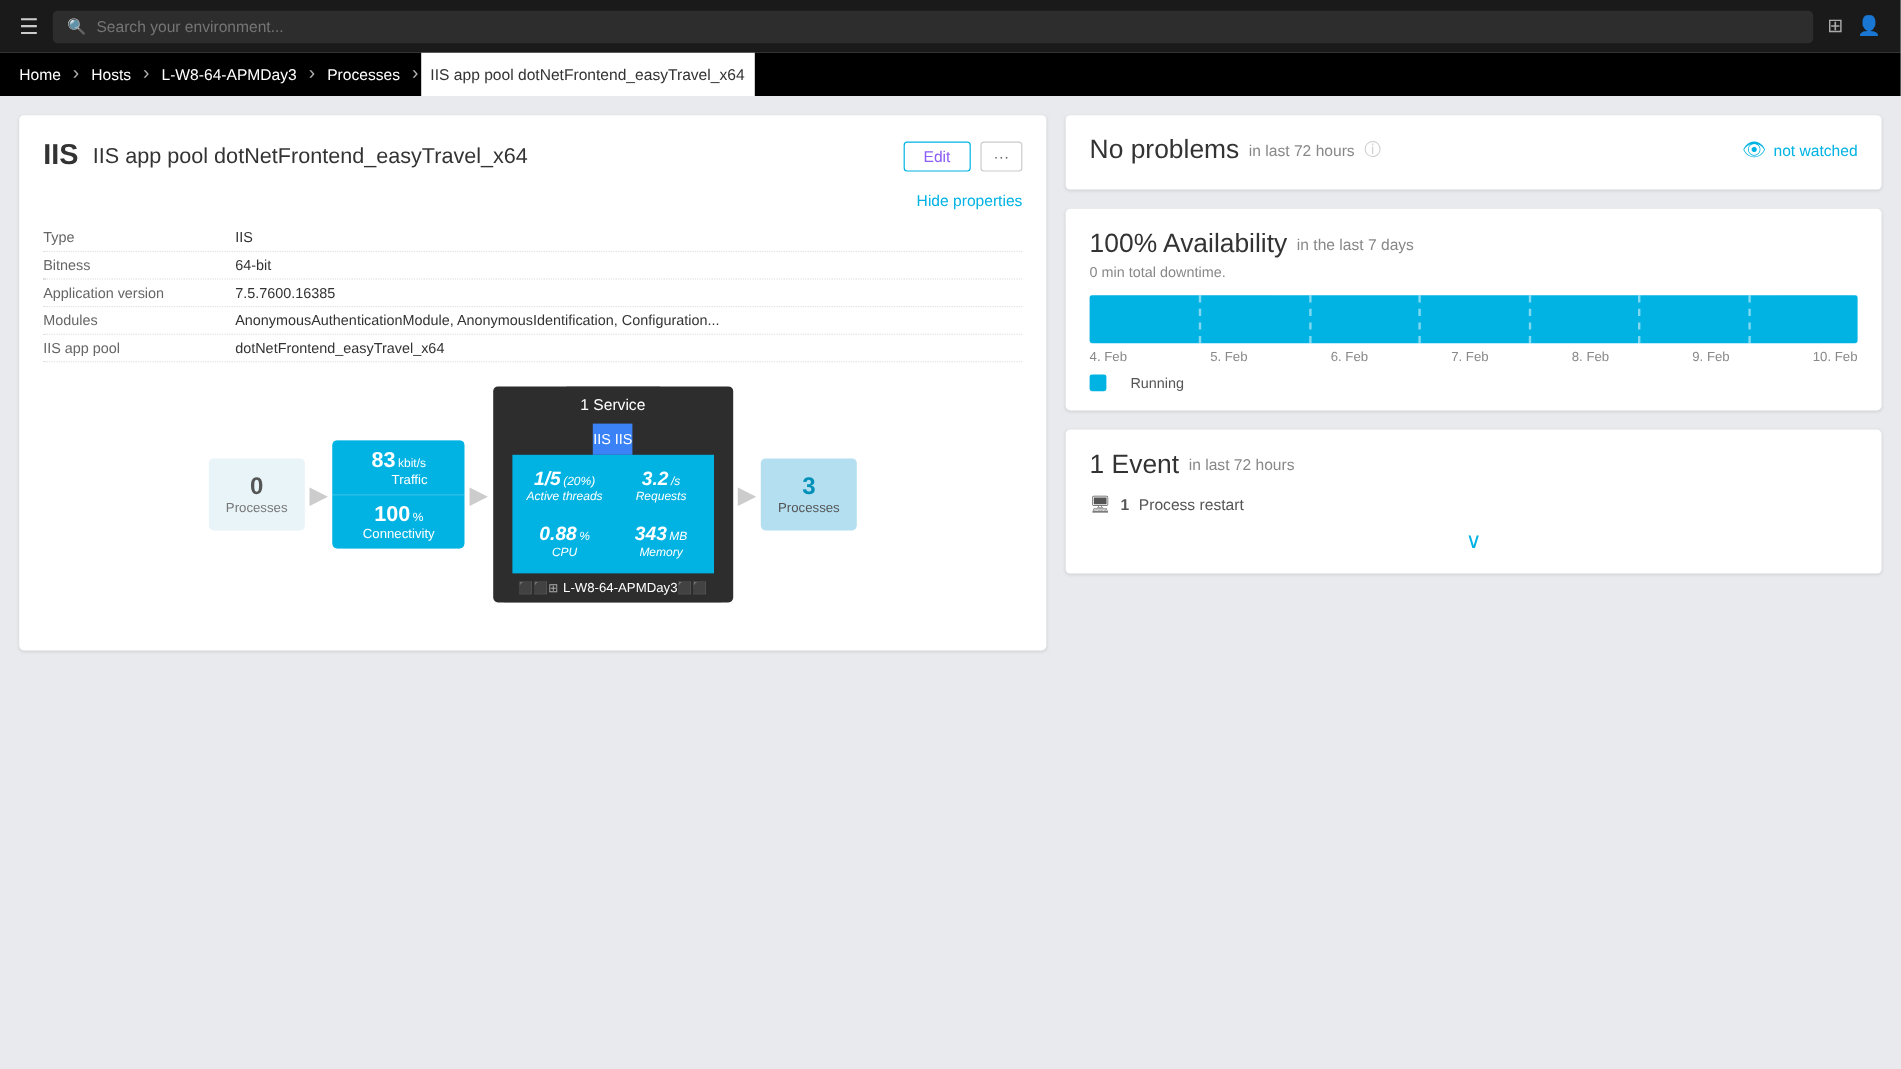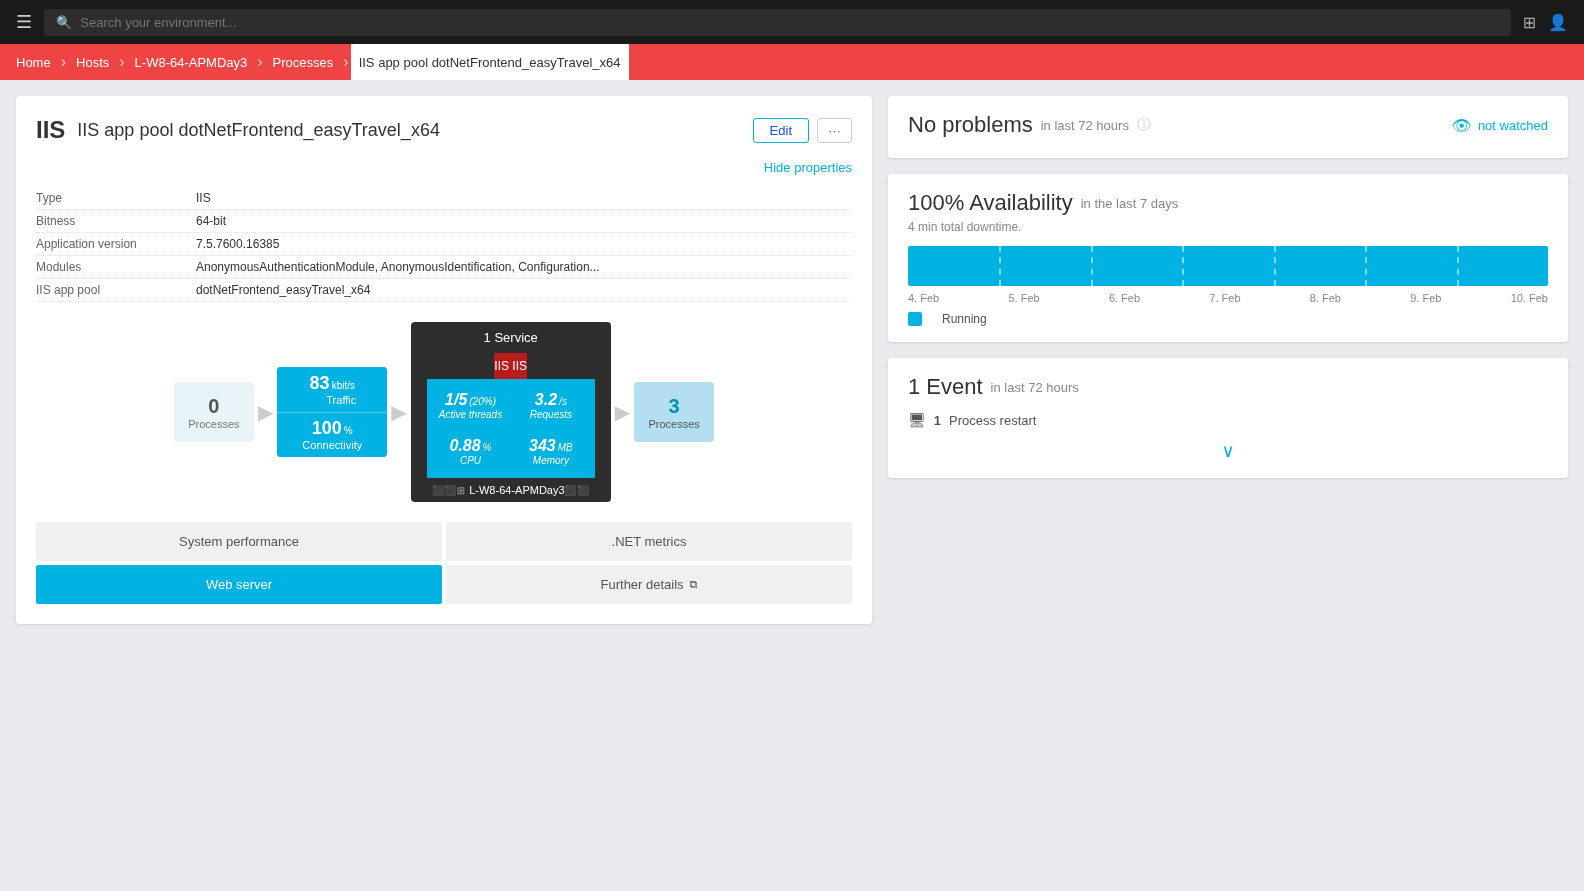--- a/index.html
+++ b/index.html
@@ -31,21 +31,21 @@
       font-size: 13px;
       outline: none;
       width: 100%;
     }
     .search-bar .search-icon { color: #888; }
     .top-nav-right { display: flex; gap: 12px; align-items: center; margin-left: auto; }
     .top-nav-right .icon { color: #aaa; font-size: 16px; cursor: pointer; }
 
     
     .breadcrumb-bar {
-      background: #ef4444;
+      background: #000000;
       height: 36px;
       display: flex;
       align-items: center;
       padding: 0 0 0 8px;
     }
     .breadcrumb-item {
       display: flex;
       align-items: center;
       color: white;
       font-size: 13px;
@@ -99,21 +99,21 @@
     }
     .panel-title {
       font-size: 18px;
       font-weight: 400;
       color: #333;
       flex: 1;
     }
     .panel-actions { display: flex; gap: 8px; }
     .btn-edit {
       border: 1px solid #00b3e3;
-      color: #1d4ed8;
+      color: #8b5cf6;
       background: white;
       padding: 4px 16px;
       border-radius: 3px;
       cursor: pointer;
       font-size: 13px;
     }
     .btn-more {
       border: 1px solid #ccc;
       color: #666;
       background: white;
@@ -177,21 +177,21 @@
       overflow: hidden;
     }
     .service-header {
       background: #2d2d2d;
       color: white;
       padding: 8px 12px;
       font-size: 13px;
       text-align: left;
     }
     .service-subheader {
-      background: #b91c1c;
+      background: #3b82f6;
       color: white;
       padding: 6px 0;
       font-size: 12px;
       text-align: center;
     }
     .service-metrics {
       background: #00b3e3;
       display: grid;
       grid-template-columns: 1fr 1fr;
       gap: 1px;
@@ -524,29 +524,20 @@
         </div>
       </div>
       <div class="topo-arrow">▶</div>
 
       <div class="topo-box processes-right">
         <span style="font-size:20px;font-weight:bold;color:#0090b8;">3</span>
         <span style="font-size:11px;color:#555;">Processes</span>
       </div>
     </div>
 
-    <div class="bottom-tabs">
-      <button class="tab-btn">System performance</button>
-      <button class="tab-btn">.NET metrics</button>
-      <button class="tab-btn active">Web server</button>
-      <button class="tab-btn with-icon">
-        <span>Further details</span>
-        <span style="font-size:11px;">⧉</span>
-      </button>
-    </div>
   </div>
 
   <div class="right-panel">
 
     <div class="info-card">
       <div class="card-header">
         <span class="no-problems-text">No problems</span>
         <span class="in-last">in last 72 hours</span>
         <span class="info-icon">ⓘ</span>
         <div class="watched-btn">
@@ -554,21 +545,21 @@
           <span>not watched</span>
         </div>
       </div>
     </div>
 
     <div class="info-card">
       <div class="card-header">
         <span class="availability-title">100% Availability</span>
         <span class="in-last">in the last 7 days</span>
       </div>
-      <div class="availability-subtitle">4 min total downtime.</div>
+      <div class="availability-subtitle">0 min total downtime.</div>
       <div class="avail-bar-wrapper">
         <div class="dashed-line" style="left: 14.28%;"></div>
         <div class="dashed-line" style="left: 28.57%;"></div>
         <div class="dashed-line" style="left: 42.86%;"></div>
         <div class="dashed-line" style="left: 57.14%;"></div>
         <div class="dashed-line" style="left: 71.43%;"></div>
         <div class="dashed-line" style="left: 85.71%;"></div>
       </div>
       <div class="avail-dates">
         <span>4. Feb</span>

